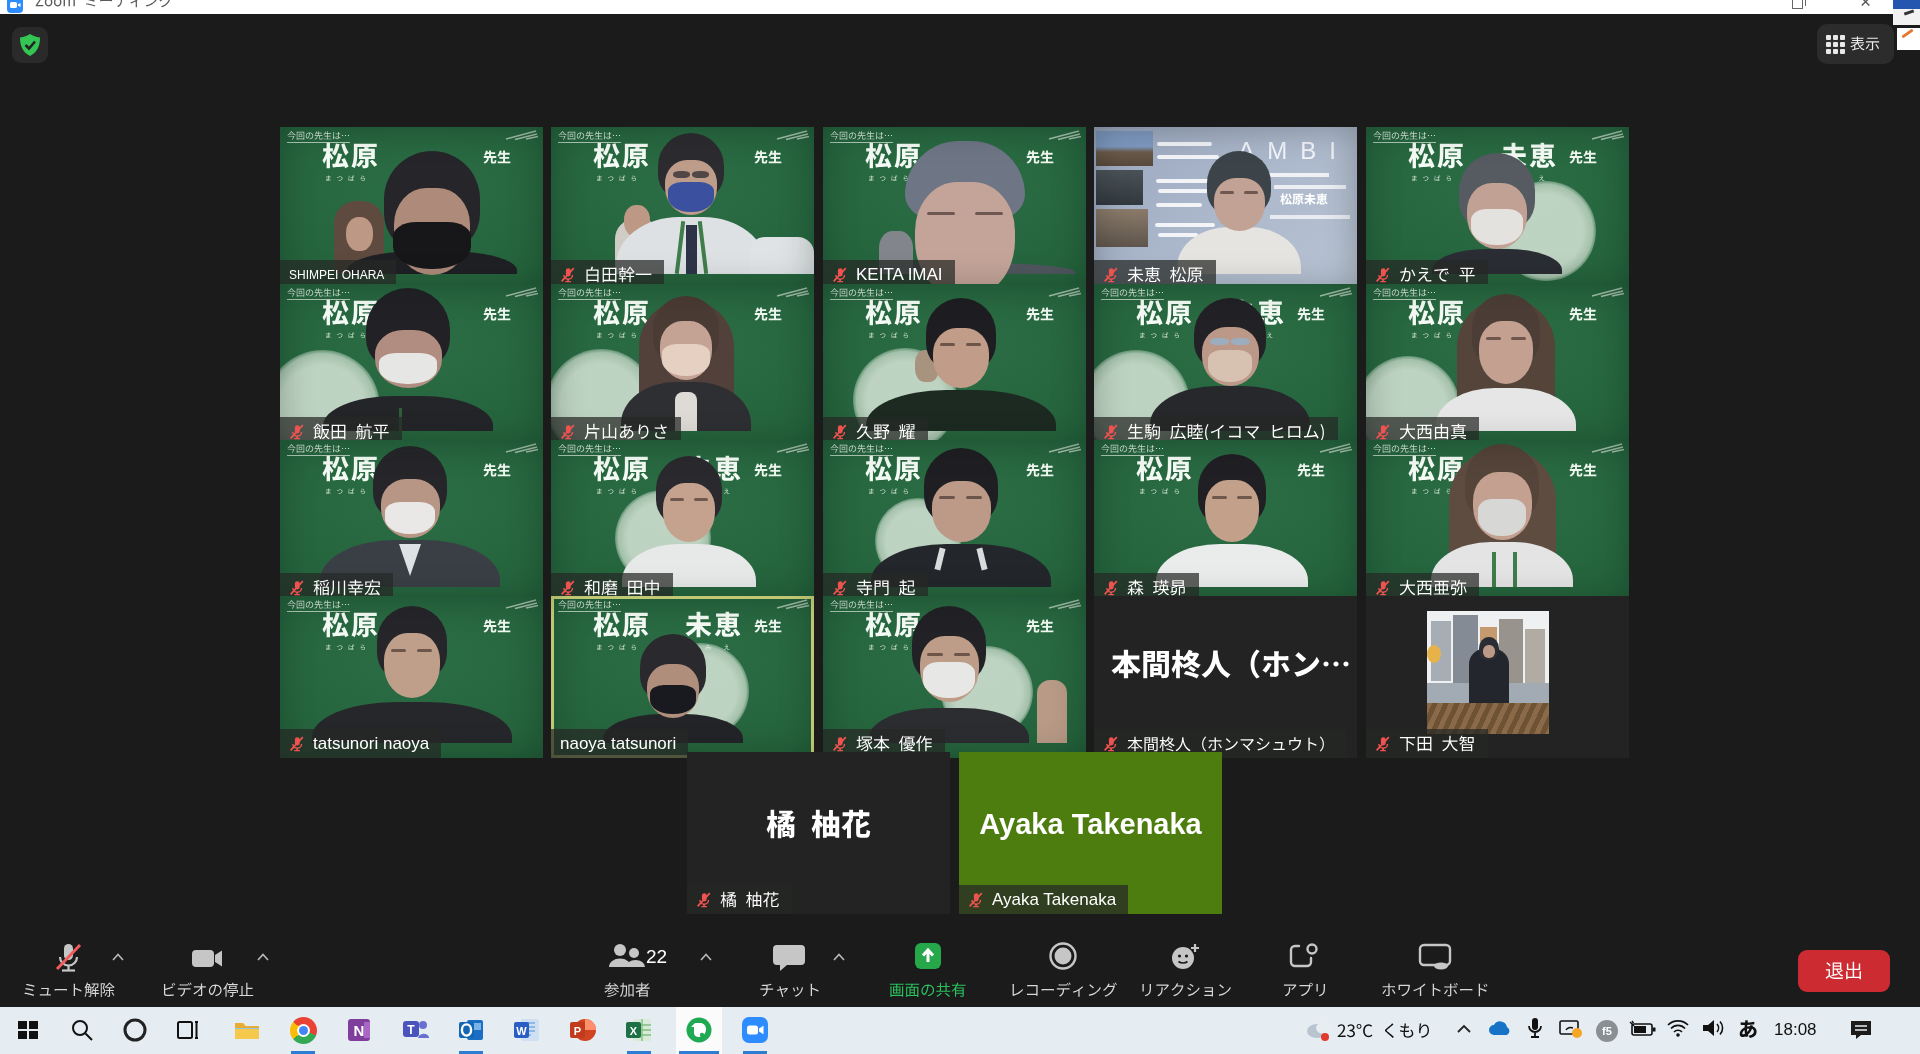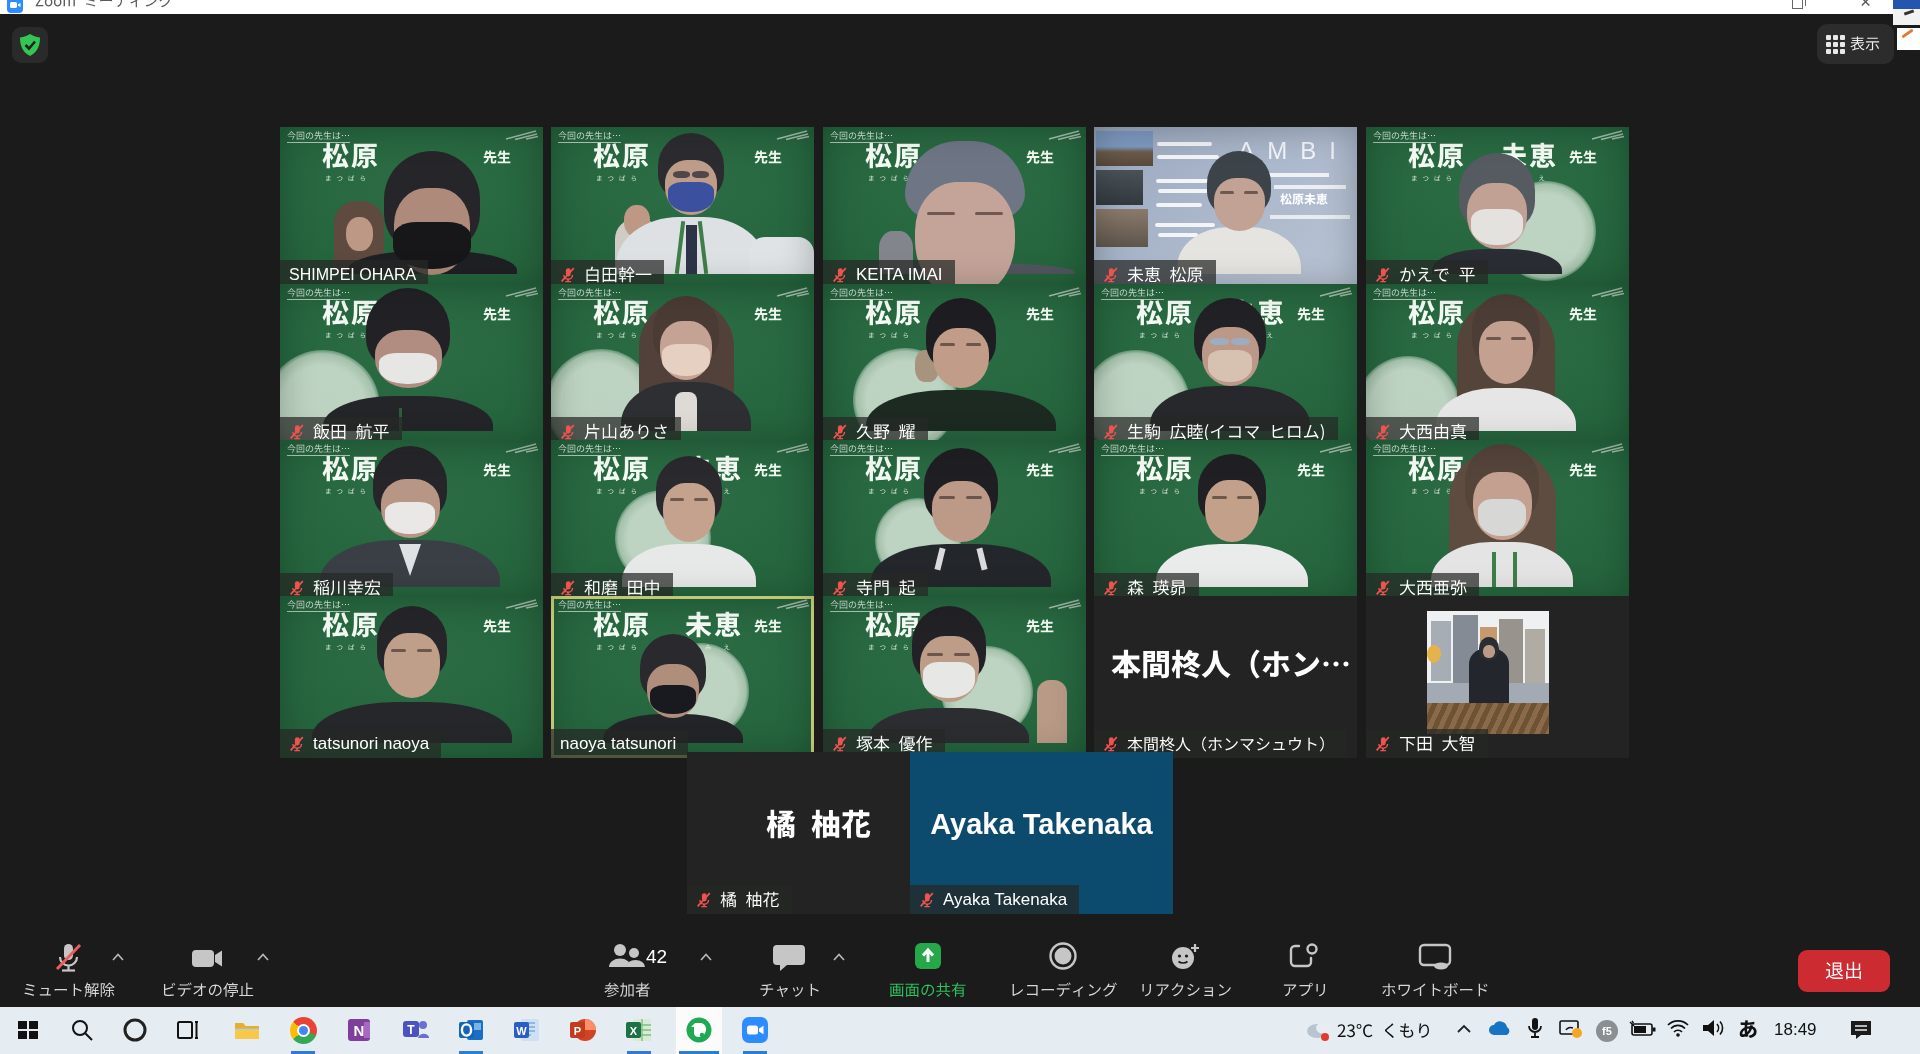--- a/index.html
+++ b/index.html
@@ -259,21 +259,21 @@
         <line x1="24" y1="11" x2="36" y2="8.5"></line>
       </g>
     </svg>
     <div style="position:absolute;left:54px;top:74px;width:50px;height:73px;background:#5e4a3e;border-radius:22px 22px 6px 6px"></div>
     <div style="position:absolute;left:66px;top:90px;width:27px;height:34px;background:#bd9884;border-radius:46%"></div>
     <div style="position:absolute;left:67px;top:124px;width:170px;height:23px;background:#1e2024;border-radius:42% 42% 0 0 / 85% 85% 0 0"></div>
     <div style="position:absolute;left:104px;top:24px;width:96px;height:101px;background:#26262a;border-radius:48px 48px 38% 38%"></div>
     <div style="position:absolute;left:114px;top:61px;width:76px;height:87px;background:#ad8a7a;border-radius:42% 42% 50% 50%"></div>
     <div style="position:absolute;left:113px;top:95px;width:78px;height:47px;background:#17171a;border-radius:30% 30% 48% 48%"></div>
     <div style="position:absolute;inset:0;box-shadow:inset 0 0 34px rgba(5,15,10,.28);pointer-events:none"></div>
-    <div class="nl" style="font-size:16px">
+    <div class="nl" style="font-size:12px">
       <span>SHIMPEI OHARA</span>
     </div>
   </div>
 <div class="tile" style="left:551px;top:127px;background:radial-gradient(140% 120% at 52% 38%,#2b6d45 0%,#24633c 55%,#1c5433 100%);">
     <div class="konkai"><svg style="vertical-align:top;" width="63.0" height="9.0" viewBox="0 0 7000 1000">
         <g fill="#e4efe4" transform="translate(0,880) scale(1,-1)">
           <use href="#g0" x="0"></use>
           <use href="#g1" x="1000"></use>
           <use href="#g2" x="2000"></use>
           <use href="#g3" x="3000"></use>
@@ -1468,21 +1468,21 @@
       </svg>
       <svg style="vertical-align:top;" width="59.5" height="17.0" viewBox="0 0 3500 1000">
         <g fill="#ffffff" transform="translate(0,880) scale(1,-1)">
           <use href="#g98" x="0"></use>
           <use href="#g99" x="1500"></use>
           <use href="#g100" x="2500"></use>
         </g>
       </svg>
     </div>
   </div>
-<div class="tile" style="left:910px;top:752px;background:#0c4a6e">
+<div class="tile" style="left:959px;top:752px;background:#4d7c0f">
     <div style="position:absolute;left:0;top:56px;width:263px;text-align:center;color:#fff;font-size:29px;font-weight:bold">Ayaka Takenaka</div>
     <div class="nl" style="font-size:17px">
       <svg width="16" height="16" viewBox="0 0 16 16" style="flex:none">
         <rect x="5.9" y="1.2" width="4.8" height="8.2" rx="2.4" fill="#ef5350"></rect>
         <path d="M3.9 8.0a4.3 4.3 0 0 0 8.6 0" stroke="#ef5350" stroke-width="1.4" fill="none"></path>
         <rect x="7.3" y="12" width="1.6" height="2.2" fill="#ef5350"></rect>
         <rect x="5.2" y="14" width="5.9" height="1.3" rx=".6" fill="#ef5350"></rect>
         <line x1="1.6" y1="14.4" x2="13.8" y2="1.2" stroke="#ef5350" stroke-width="1.7"></line>
       </svg>
       <span>Ayaka Takenaka</span>
@@ -1535,21 +1535,21 @@
 <div style="position:absolute;left:627px;top:982px;width:200px;margin-left:-100px;text-align:center"><svg style="vertical-align:top;" width="46.5" height="15.5" viewBox="0 0 3000 1000">
       <g fill="#d8d8d8" transform="translate(0,880) scale(1,-1)">
         <use href="#g110" x="0"></use>
         <use href="#g111" x="1000"></use>
         <use href="#g112" x="2000"></use>
       </g>
     </svg></div>
 <svg style="position:absolute;left:699px;top:952px" width="14" height="10" viewBox="0 0 14 10">
     <path d="M2 8 L7 2.5 L12 8" stroke="#b9b9b9" stroke-width="1.6" fill="none"></path>
   </svg>
-<div style="position:absolute;left:646px;top:946px;color:#fff;font-size:19px">42</div>
+<div style="position:absolute;left:646px;top:946px;color:#fff;font-size:19px">22</div>
 <div style="position:absolute;left:790px;top:941px;width:120px;margin-left:-60px;text-align:center"><svg width="36" height="34" viewBox="0 0 36 34">
       <path d="M5 4 h24 a4 4 0 0 1 4 4 v12 a4 4 0 0 1 -4 4 h-14 l-7 6 v-6 h-3 a4 4 0 0 1 -4 -4 v-12 a4 4 0 0 1 4-4z" fill="#c6c6c6"></path>
     </svg></div>
 <div style="position:absolute;left:790px;top:982px;width:200px;margin-left:-100px;text-align:center"><svg style="vertical-align:top;" width="62.0" height="15.5" viewBox="0 0 4000 1000">
       <g fill="#d8d8d8" transform="translate(0,880) scale(1,-1)">
         <use href="#g113" x="0"></use>
         <use href="#g114" x="1000"></use>
         <use href="#g115" x="2000"></use>
         <use href="#g91" x="3000"></use>
       </g>
@@ -1785,17 +1785,17 @@
   </svg>
 <svg style="position:absolute;left:1700px;top:1018px" width="26" height="20" viewBox="0 0 26 20">
     <path d="M3 7 h5 l6-5 v16 l-6-5 H3z" fill="#111"></path>
     <path d="M17 6a6 6 0 0 1 0 8M20 3.5a9.5 9.5 0 0 1 0 13" stroke="#111" stroke-width="1.6" fill="none"></path>
   </svg>
 <div style="position:absolute;left:1738px;top:1019px"><svg style="vertical-align:top;" width="20.0" height="20.0" viewBox="0 0 1000 1000">
       <g fill="#111111" transform="translate(0,880) scale(1,-1)">
         <use href="#g139" x="0"></use>
       </g>
     </svg></div>
-<div style="position:absolute;left:1774px;top:1020px;font-size:17px;color:#111">18:49</div>
+<div style="position:absolute;left:1774px;top:1020px;font-size:17px;color:#111">18:08</div>
 <svg style="position:absolute;left:1848px;top:1018px" width="26" height="24" viewBox="0 0 26 24">
     <path d="M3 3 h20 v14 h-10 l-5 4 v-4 h-5 z" fill="#1b1b1b"></path>
     <path d="M7 8h12M7 12h12" stroke="#e8eef2" stroke-width="1.6"></path>
   </svg>
 
 </body></html>

